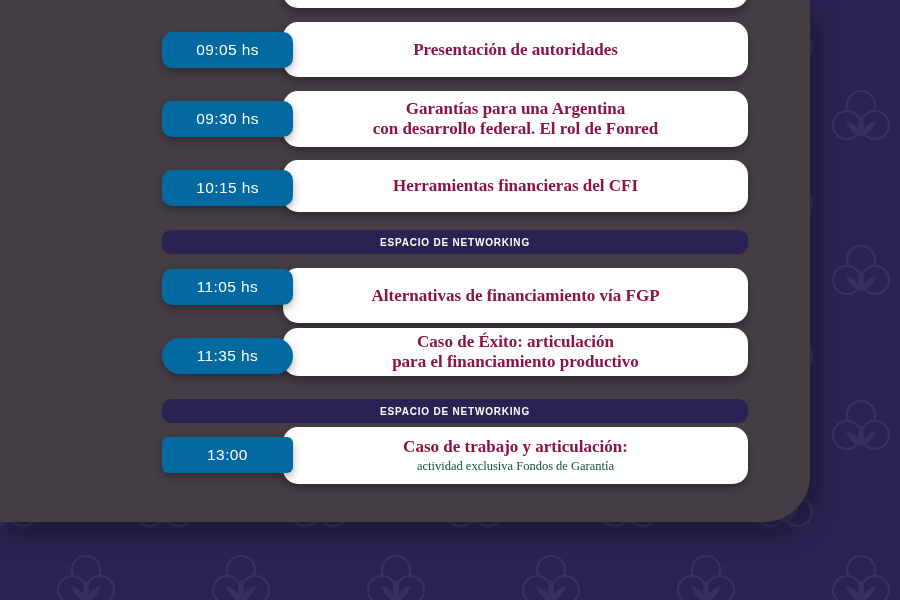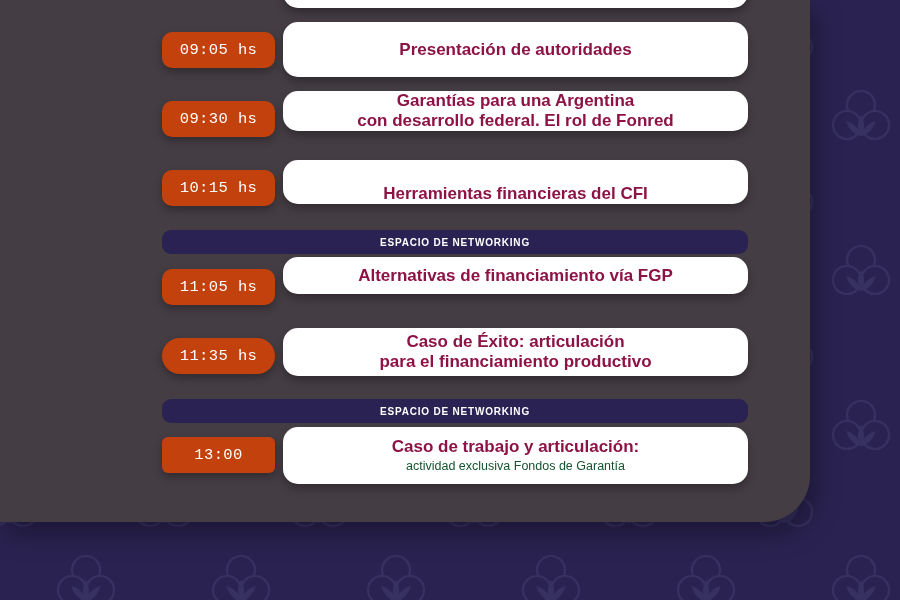--- a/index.html
+++ b/index.html
@@ -19,48 +19,49 @@
     position:absolute;left:283px;top:-24px;width:465px;height:32px;
     background:#ffffff;border-radius:15px;
     box-shadow:0 5px 9px rgba(0,0,0,.30);
   }
   .session-card{
     position:absolute;left:283px;width:465px;
     background:#ffffff;border-radius:15px;
     box-shadow:0 5px 9px rgba(0,0,0,.28);
     display:flex;flex-direction:column;align-items:center;justify-content:center;
     text-align:center;
+    font-family:Liberation Serif, serif;
   }
   .session-title{
     color:#8d1245;font-weight:700;font-size:17px;line-height:20px;
     white-space:pre-line;width:100%;
   }
   .session-note{
     color:#14532d;font-weight:400;font-size:12.5px;line-height:15px;margin-top:2px;
   }
   .time-badge{
-    position:absolute;left:162px;width:113px;height:36px;
-    background:#c2410c;border-radius:10px;
+    position:absolute;left:162px;width:131px;height:36px;
+    background:#0369a1;border-radius:10px;
     box-shadow:0 4px 8px rgba(0,0,0,.30);
     color:#ffffff;font-size:15.5px;letter-spacing:.4px;font-weight:400;
-    display:flex;align-items:center;justify-content:center;font-family:Liberation Mono, monospace;
+    display:flex;align-items:center;justify-content:center;
   }
   .netbar{
     position:absolute;left:162px;width:586px;height:24px;
     background:#2a2253;border-radius:9px;
     color:#ffffff;font-size:10px;font-weight:700;letter-spacing:.8px;
     display:flex;align-items:center;justify-content:center;
     text-transform:none;
   }
   
   .card-1{top:22px;height:55px;}  .badge-1{top:32px;}
-  .card-2{top:91px;height:40px;}  .badge-2{top:101px;}
-  .card-3{top:160px;height:44px;justify-content:flex-end;} .badge-3{top:170px;}
+  .card-2{top:91px;height:56px;}  .badge-2{top:101px;}
+  .card-3{top:160px;height:52px;} .badge-3{top:170px;}
   .bar-1{top:230px;}
-  .card-4{top:257px;height:37px;} .badge-4{top:269px;}
+  .card-4{top:268px;height:55px;} .badge-4{top:269px;}
   .card-5{top:328px;height:48px;} .badge-5{top:338px;border-radius:18px;}
   .bar-2{top:399px;}
   .card-6{top:427px;height:57px;} .badge-6{top:437px;border-radius:6px;}
 </style>
 </head>
 <body>
 
 <div class="stage">
 
   <svg class="bg-pattern" width="900" height="600" viewBox="0 0 900 600" aria-hidden="true">

